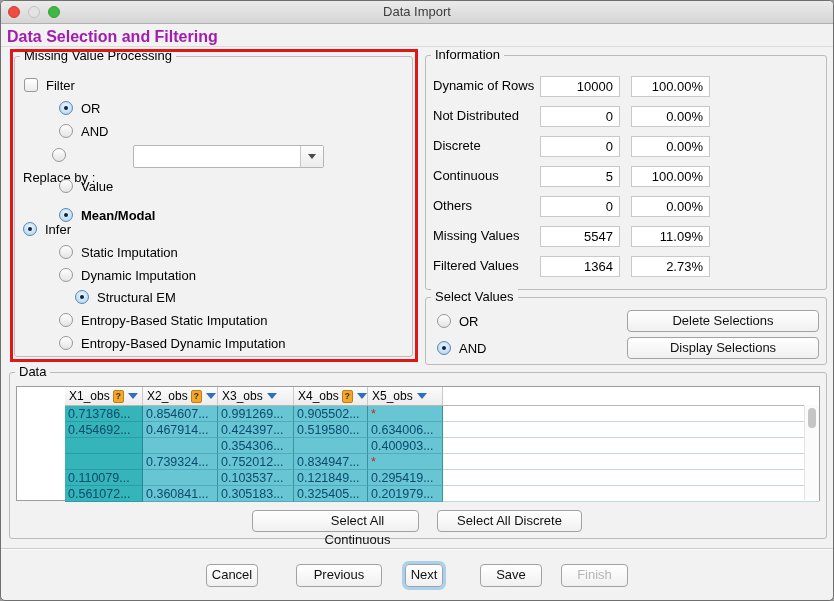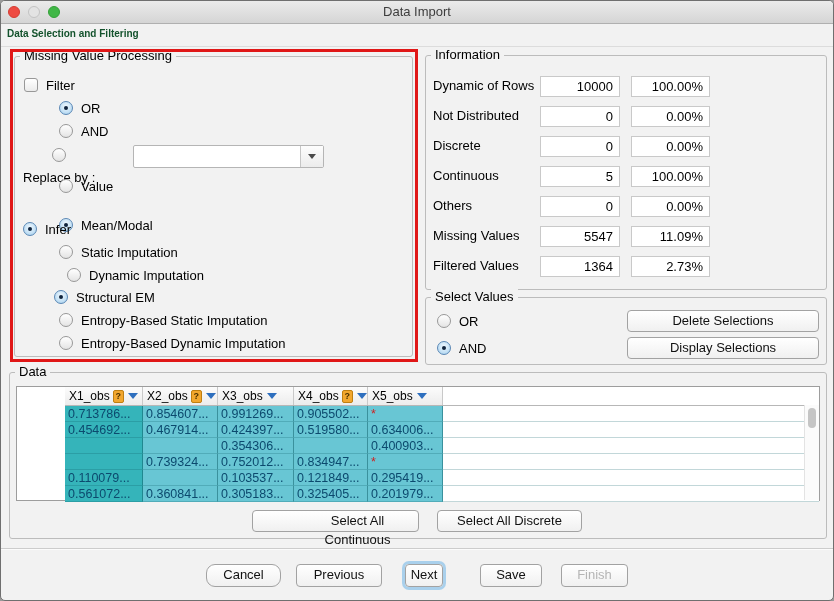--- a/index.html
+++ b/index.html
@@ -9,21 +9,21 @@
   
   .titlebar{position:absolute;left:0;top:0;right:0;height:22px;
             background:linear-gradient(#ebebeb,#d5d5d5);border-bottom:1px solid #b0b0b0;}
   .titlebar .title{position:absolute;left:0;right:0;top:0;line-height:22px;text-align:center;
             font-size:13px;color:#3d3d3d;}
   .light{position:absolute;top:5px;width:12px;height:12px;border-radius:50%;box-sizing:border-box;}
   .light.red{left:7px;background:#ee4b42;border:1px solid #d43d33;}
   .light.gray{left:27px;background:#e3e3e3;border:1px solid #c3c3c3;}
   .light.green{left:47px;background:#41b747;border:1px solid #33a138;}
 
-  .page-heading{position:absolute;left:6px;top:27px;font-size:10px;font-weight:bold;color:#14532d;}
+  .page-heading{position:absolute;left:6px;top:27px;font-size:16px;font-weight:bold;color:#a21caf;}
   .heading-rule{position:absolute;left:0;right:0;top:45px;height:1px;background:#dcdcdc;}
 
   
   .groupbox{position:absolute;border:1px solid #bcbcbc;border-radius:3px;box-sizing:border-box;}
   .groupbox>.gtitle{position:absolute;left:5px;top:-9px;background:#f2f2f2;padding:0 4px;
             font-size:13px;color:#000;white-space:nowrap;}
 
   
   .red-rect{position:absolute;left:9px;top:48px;width:408px;height:313px;border:3px solid #e01717;
             box-sizing:border-box;z-index:6;pointer-events:none;}
@@ -125,38 +125,38 @@
       <span></span>
       <span class="arrow-btn">
         <span class="tri-down"></span>
       </span>
     </div>
 
     <div class="ctl-row" style="left:44px;top:121px;">
       <span class="radio"></span>
       <span>Value</span>
     </div>
-    <div class="ctl-row" style="left:44px;top:160px;">
+    <div class="ctl-row" style="left:44px;top:150px;font-weight:bold;">
       <span class="radio sel"></span>
       <span>Mean/Modal</span>
     </div>
 
     <div class="ctl-row" style="left:8px;top:164px;">
       <span class="radio sel"></span>
       <span>Infer</span>
     </div>
     <div class="ctl-row" style="left:44px;top:187px;">
       <span class="radio"></span>
       <span>Static Imputation</span>
     </div>
-    <div class="ctl-row" style="left:52px;top:210px;">
+    <div class="ctl-row" style="left:44px;top:210px;">
       <span class="radio"></span>
       <span>Dynamic Imputation</span>
     </div>
-    <div class="ctl-row" style="left:39px;top:232px;">
+    <div class="ctl-row" style="left:60px;top:232px;">
       <span class="radio sel"></span>
       <span>Structural EM</span>
     </div>
     <div class="ctl-row" style="left:44px;top:255px;">
       <span class="radio"></span>
       <span>Entropy-Based Static Imputation</span>
     </div>
     <div class="ctl-row" style="left:44px;top:278px;">
       <span class="radio"></span>
       <span>Entropy-Based Dynamic Imputation</span>
@@ -293,19 +293,19 @@
         <div class="thumb"></div>
       </div>
     </div>
 
     <div class="btn h22" style="left:242px;top:137px;width:167px;padding-left:44px;">Select All Continuous</div>
     <div class="btn h22" style="left:427px;top:137px;width:145px;">Select All Discrete</div>
   </div>
 
   <div class="footer-rule"></div>
 
-  <div class="btn" style="left:205px;top:563px;width:75px;border-radius:9px;">Cancel</div>
+  <div class="btn" style="left:205px;top:563px;width:52px;">Cancel</div>
   <div class="btn" style="left:295px;top:563px;width:86px;">Previous</div>
   <div class="btn focus" style="left:404px;top:563px;width:38px;">Next</div>
   <div class="btn" style="left:479px;top:563px;width:62px;">Save</div>
   <div class="btn disabled" style="left:560px;top:563px;width:67px;">Finish</div>
 
 </div>
 
 </body></html>

